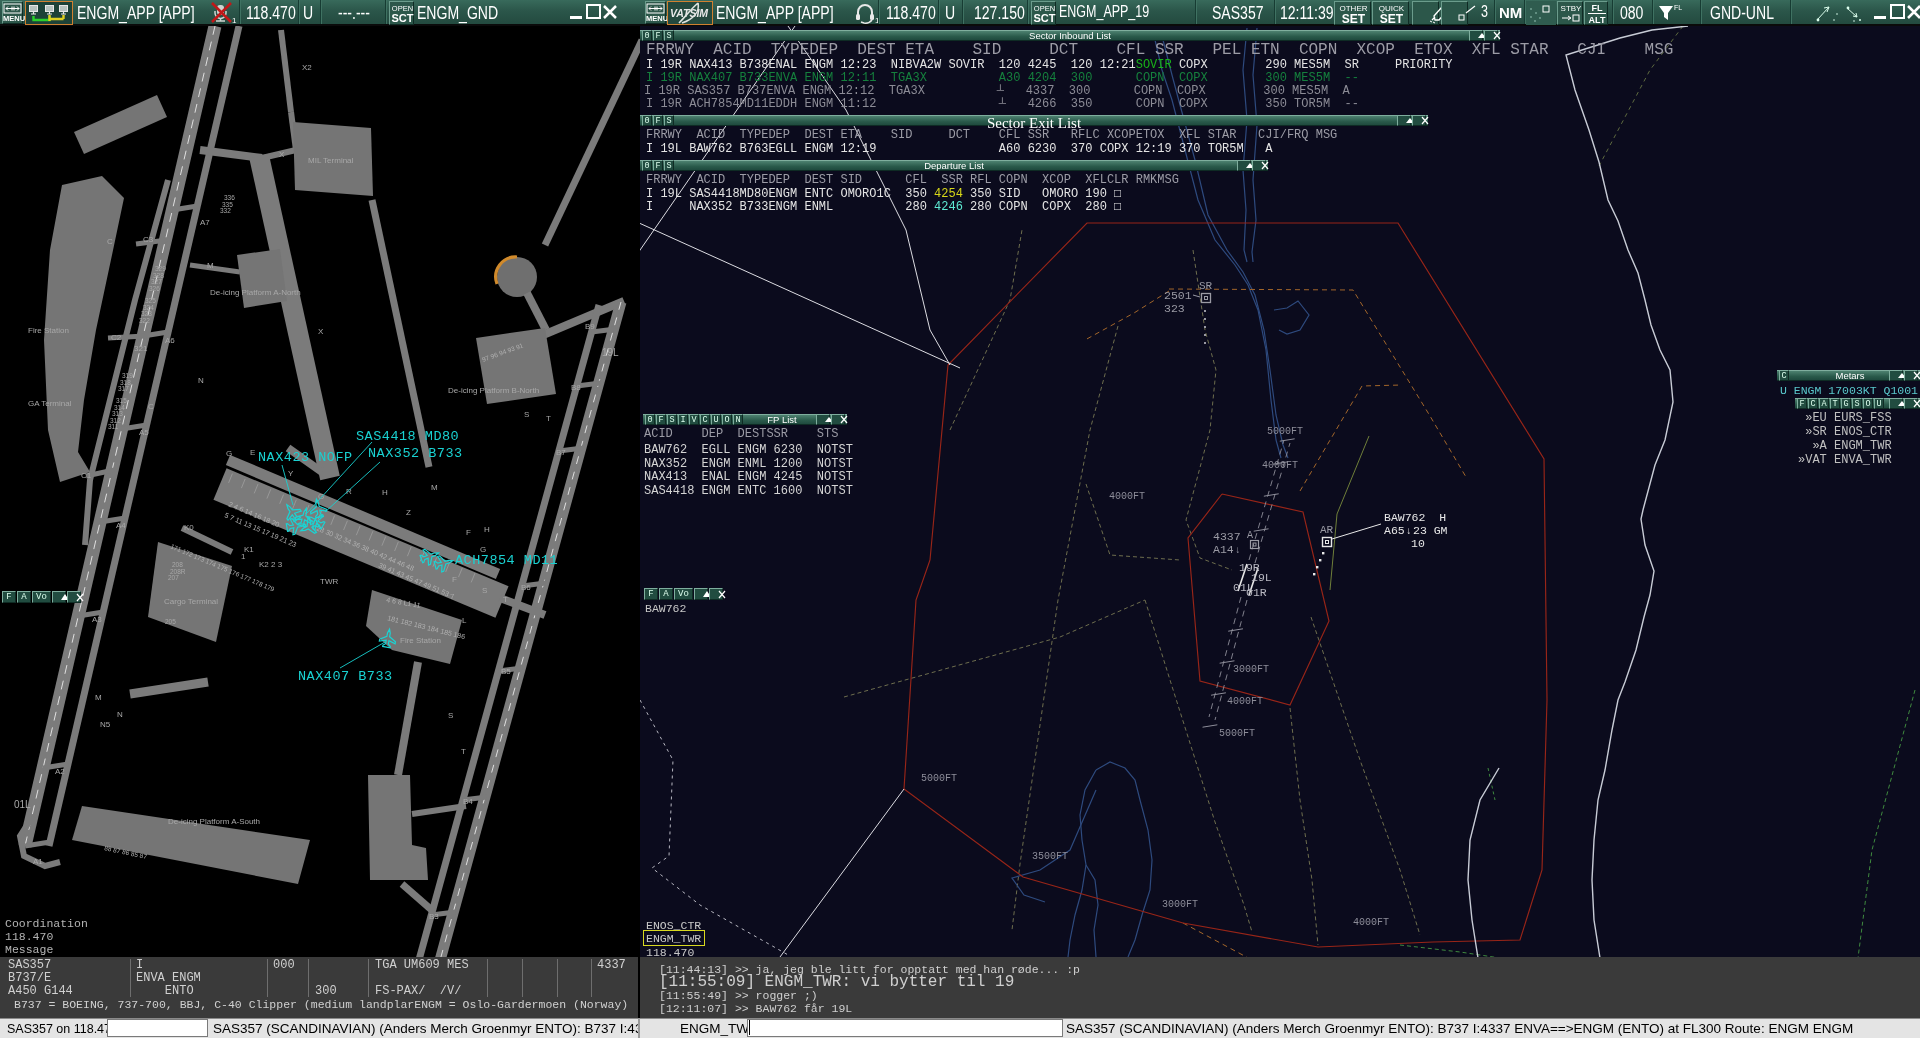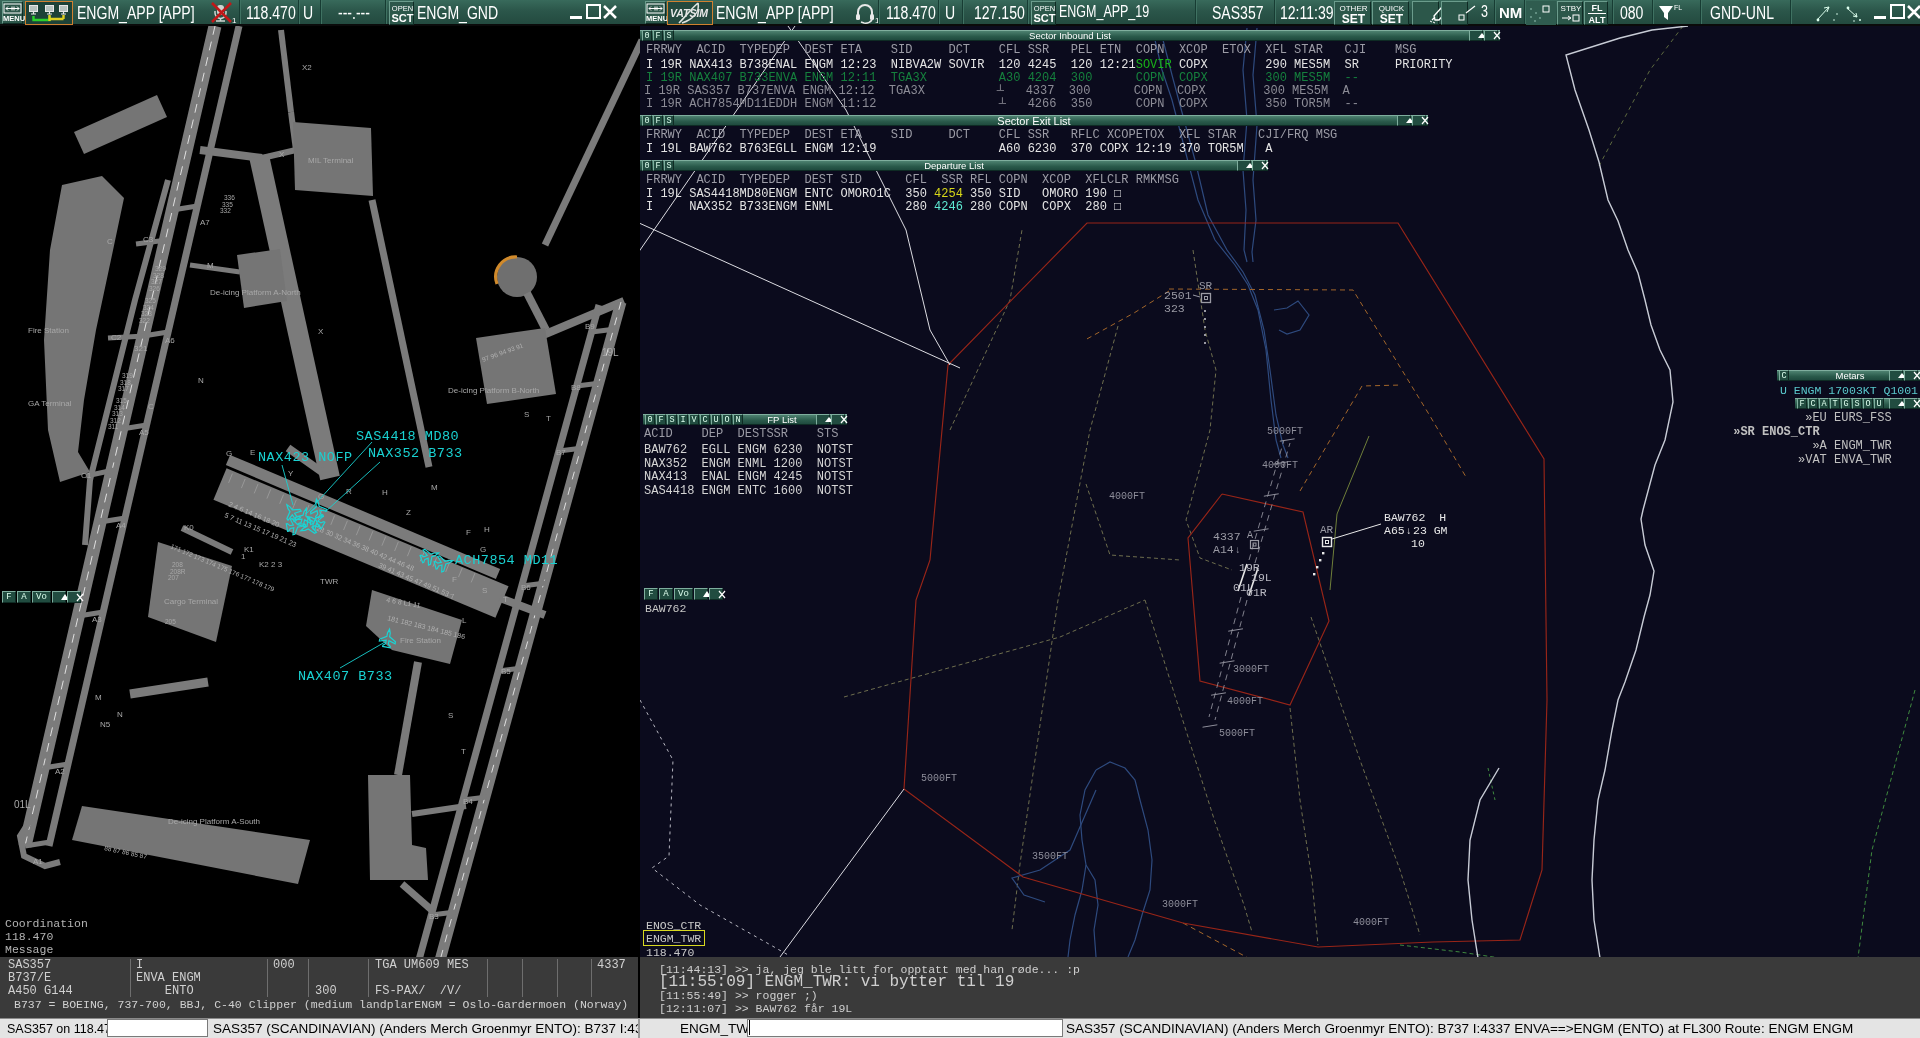--- a/index.html
+++ b/index.html
@@ -479,30 +479,30 @@
     <div class="lbtn" style="left:1469px;top:30px;width:14px;height:11px">
       <svg width="12" height="9">
         <path d="M2,7 L6,2 L10,7 Z" fill="#fff"></path>
       </svg>
     </div>
     <div class="lbtn" style="left:1484px;top:30px;width:14px;height:11px">
       <svg width="12" height="9">
         <path d="M3,1 L9,8 M9,1 L3,8" stroke="#fff" stroke-width="1.2"></path>
       </svg>
     </div>
-<pre class="mono" style="left:646px;top:44px;font-size:12px;line-height:13px;color:#9c9ca6;">FRRWY  ACID  TYPEDEP  DEST ETA    SID     DCT    CFL SSR   PEL ETN  COPN  XCOP  ETOX  XFL STAR   CJI    MSG</pre>
+<pre class="mono" style="left:646px;top:44px;font-size:16px;line-height:13px;color:#9c9ca6;">FRRWY  ACID  TYPEDEP  DEST ETA    SID     DCT    CFL SSR   PEL ETN  COPN  XCOP  ETOX  XFL STAR   CJI    MSG</pre>
 <pre class="mono" style="left:646px;top:59px;font-size:12px;line-height:13px;color:#e4e4e4;">I 19R NAX413 B738ENAL ENGM 12:23  NIBVA2W SOVIR  120 4245  120 12:21<span style="color:#19b219">SOVIR</span> COPX        290 MES5M  SR     PRIORITY</pre>
 <pre class="mono" style="left:646px;top:72px;font-size:12px;line-height:13px;color:#15803d;">I 19R NAX407 B733ENVA ENGM 12:11  TGA3X          A30 4204  300      COPN  COPX        300 MES5M  --</pre>
 <pre class="mono" style="left:608px;top:85px;font-size:12px;line-height:13px;color:#8c8c96;margin-left:36px;">I 19R SAS357 B737ENVA ENGM 12:12  TGA3X          ┴   4337  300      COPN  COPX        300 MES5M  A</pre>
 <pre class="mono" style="left:646px;top:98px;font-size:12px;line-height:13px;color:#8c8c96;">I 19R ACH7854MD11EDDH ENGM 11:12                 ┴   4266  350      COPN  COPX        350 TOR5M  --</pre>
 <div class="lh" style="left:640px;top:115px;width:788px;height:11px"></div>
     <div class="lbtn" style="left:642px;top:115px;width:10px;height:11px;line-height:10px;font-size:8.5px">0</div>
     <div class="lbtn" style="left:653px;top:115px;width:10px;height:11px;line-height:10px;font-size:8.5px">F</div>
     <div class="lbtn" style="left:664px;top:115px;width:10px;height:11px;line-height:10px;font-size:8.5px">S</div>
-    <div style="left:640px;top:115px;width:788px;height:18px;text-align:center;font-size:11px;color:#fff;font-family:Liberation Sans, sans-serif">Sector Exit List</div>
+    <div style="left:640px;top:115px;width:788px;height:18px;text-align:center;font-size:15px;color:#fff;font-family:Liberation Serif, serif">Sector Exit List</div>
     <div class="lbtn" style="left:1397px;top:115px;width:14px;height:11px">
       <svg width="12" height="9">
         <path d="M2,7 L6,2 L10,7 Z" fill="#fff"></path>
       </svg>
     </div>
     <div class="lbtn" style="left:1412px;top:115px;width:14px;height:11px">
       <svg width="12" height="9">
         <path d="M3,1 L9,8 M9,1 L3,8" stroke="#fff" stroke-width="1.2"></path>
       </svg>
     </div>
@@ -580,21 +580,21 @@
       <svg width="12" height="9">
         <path d="M2,7 L6,2 L10,7 Z" fill="#fff"></path>
       </svg>
     </div>
     <div class="lbtn" style="left:1904px;top:398px;width:14px;height:11px">
       <svg width="12" height="9">
         <path d="M3,1 L9,8 M9,1 L3,8" stroke="#fff" stroke-width="1.2"></path>
       </svg>
     </div>
 <pre class="mono" style="left:1798px;top:412px;font-size:12px;line-height:13px;color:#c0c0c0;"> »EU EURS_FSS</pre>
-<pre class="mono" style="left:1726px;top:426px;font-size:12px;line-height:13px;color:#c0c0c0;font-weight:bold;"> »SR ENOS_CTR</pre>
+<pre class="mono" style="left:1798px;top:426px;font-size:12px;line-height:13px;color:#c0c0c0;"> »SR ENOS_CTR</pre>
 <pre class="mono" style="left:1798px;top:440px;font-size:12px;line-height:13px;color:#c0c0c0;">  »A ENGM_TWR</pre>
 <pre class="mono" style="left:1798px;top:454px;font-size:12px;line-height:13px;color:#c0c0c0;">»VAT ENVA_TWR</pre>
 <div class="lbtn" style="left:2px;top:591px;width:14px;height:12px;line-height:11px;font-size:9px">F</div>
     <div class="lbtn" style="left:17px;top:591px;width:14px;height:12px;line-height:11px;font-size:9px">A</div>
     <div class="lbtn" style="left:32px;top:591px;width:19px;height:12px;line-height:11px;font-size:9px">Vo</div>
     <div class="lbtn" style="left:52px;top:591px;width:14px;height:12px">
       <svg width="12" height="10">
         <path d="M2,8 L6,2 L10,8 Z" fill="#fff"></path>
       </svg>
     </div>

